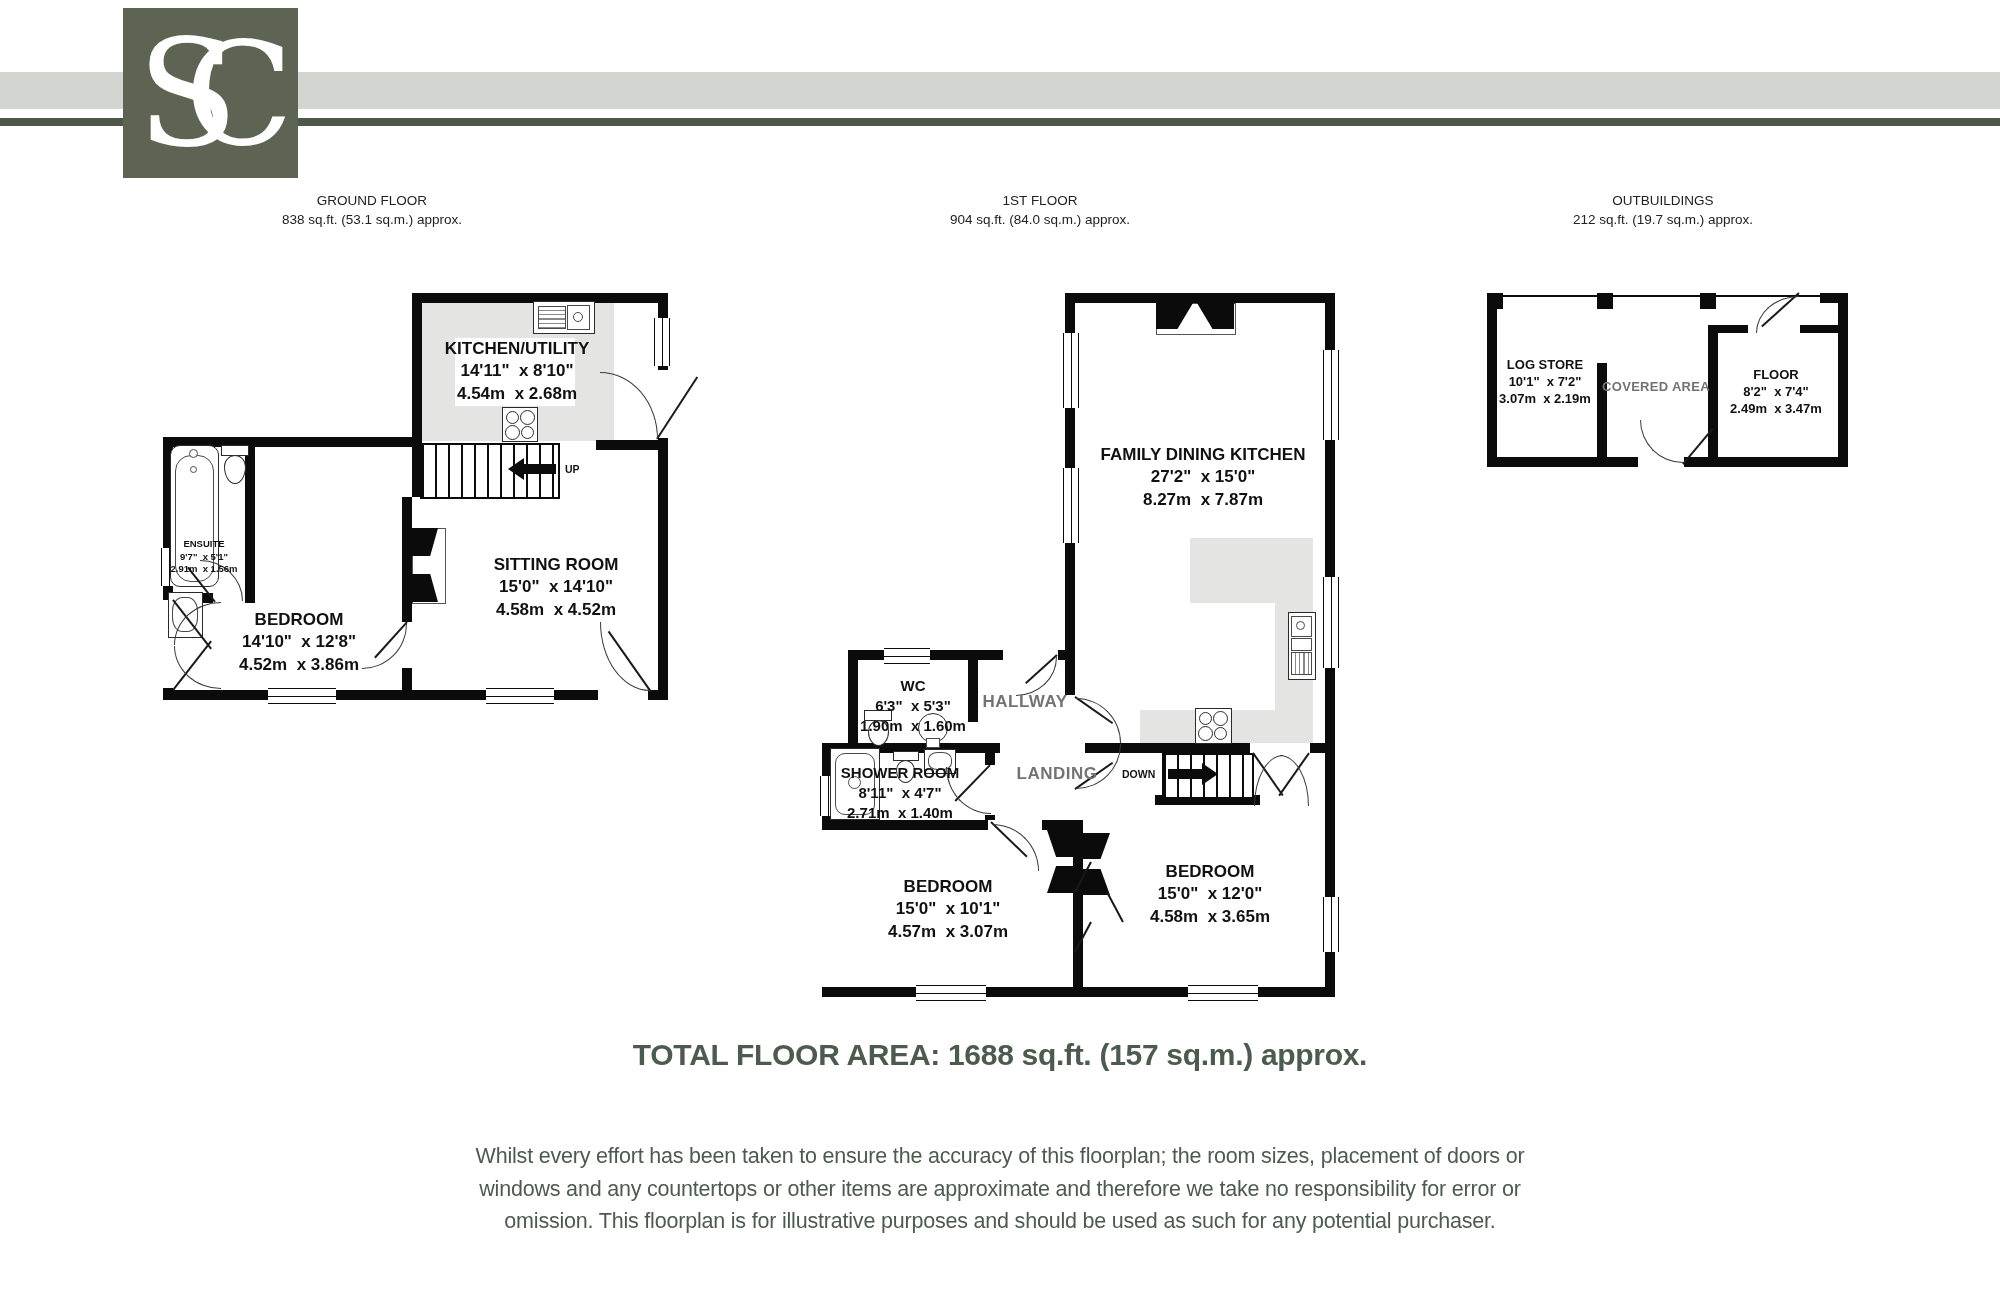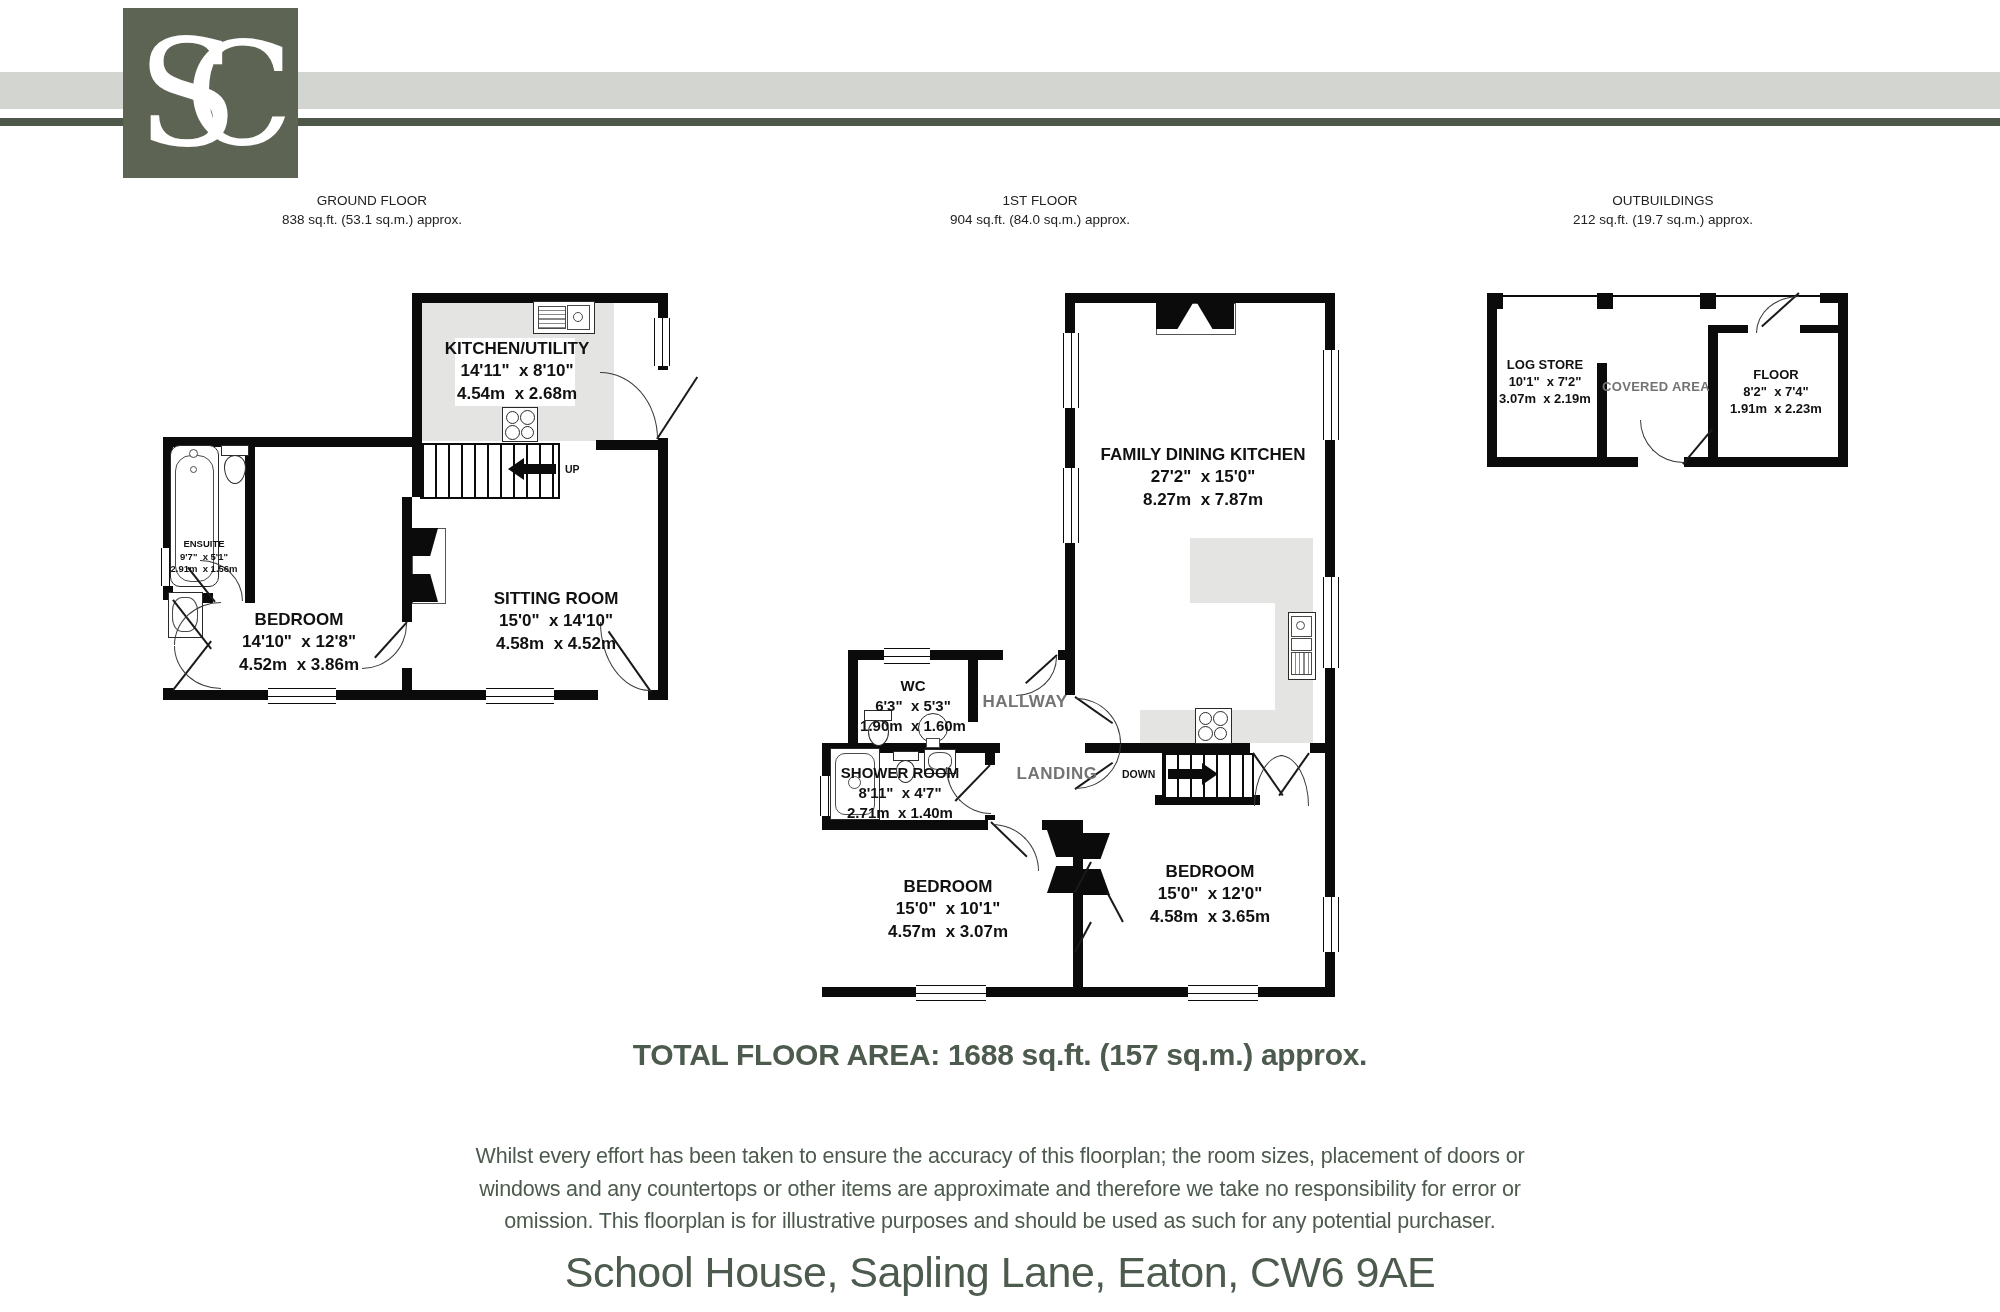--- a/index.html
+++ b/index.html
@@ -151,21 +151,21 @@
     <div class="leaf" style="left:214px;top:558px;height:44px;transform-origin:50% 100%;transform:rotate(-38deg);"></div>
     <div class="arc arc-tr" style="left:200px;top:560px;width:42px;height:40px;"></div>
     <div class="leaf" style="left:406px;top:622px;height:48px;transform-origin:50% 0%;transform:rotate(42deg);"></div>
     <div class="arc arc-br" style="left:362px;top:624px;width:44px;height:44px;"></div>
 
     <div class="rl rl-lg" style="left:517px;top:372px;">
       <div>KITCHEN/UTILITY</div>
       <div>14'11"  x 8'10"</div>
       <div>4.54m  x 2.68m</div>
     </div>
-    <div class="rl rl-lg" style="left:556px;top:588px;margin-top:34px;">
+    <div class="rl rl-lg" style="left:556px;top:588px;">
       <div>SITTING ROOM</div>
       <div>15'0"  x 14'10"</div>
       <div>4.58m  x 4.52m</div>
     </div>
     <div class="rl rl-lg" style="left:299px;top:643px;">
       <div>BEDROOM</div>
       <div>14'10"  x 12'8"</div>
       <div>4.52m  x 3.86m</div>
     </div>
     <div class="rl rl-xs" style="left:204px;top:557px;">
@@ -325,23 +325,22 @@
 
     <div class="rl rl-sm" style="left:1545px;top:382px;">
       <div>LOG STORE</div>
       <div>10'1"  x 7'2"</div>
       <div>3.07m  x 2.19m</div>
     </div>
     <div class="tag" style="left:1656px;top:386px;font-size:13px;letter-spacing:.3px;">COVERED AREA</div>
     <div class="rl rl-sm" style="left:1776px;top:392px;">
       <div>FLOOR</div>
       <div>8'2"  x 7'4"</div>
-      <div>1.91m  x 2.23m</div>
+      <div>2.49m  x 3.47m</div>
     </div>
   </div>
 
   <div class="ftr ftr-total" style="top:1038px;color:#4d5a4e;">TOTAL FLOOR AREA: 1688 sq.ft. (157 sq.m.) approx.</div>
   <div class="ftr ftr-disc" style="top:1140px;color:#4d5a4e;">Whilst every effort has been taken to ensure the accuracy of this floorplan; the room sizes, placement of doors or
 windows and any countertops or other items are approximate and therefore we take no responsibility for error or
 omission. This floorplan is for illustrative purposes and should be used as such for any potential purchaser.</div>
-  <div class="ftr ftr-addr" style="top:1248px;color:#4d5a4e;">School House, Sapling Lane, Eaton, CW6 9AE</div>
 
 </div>
 
 </body></html>

